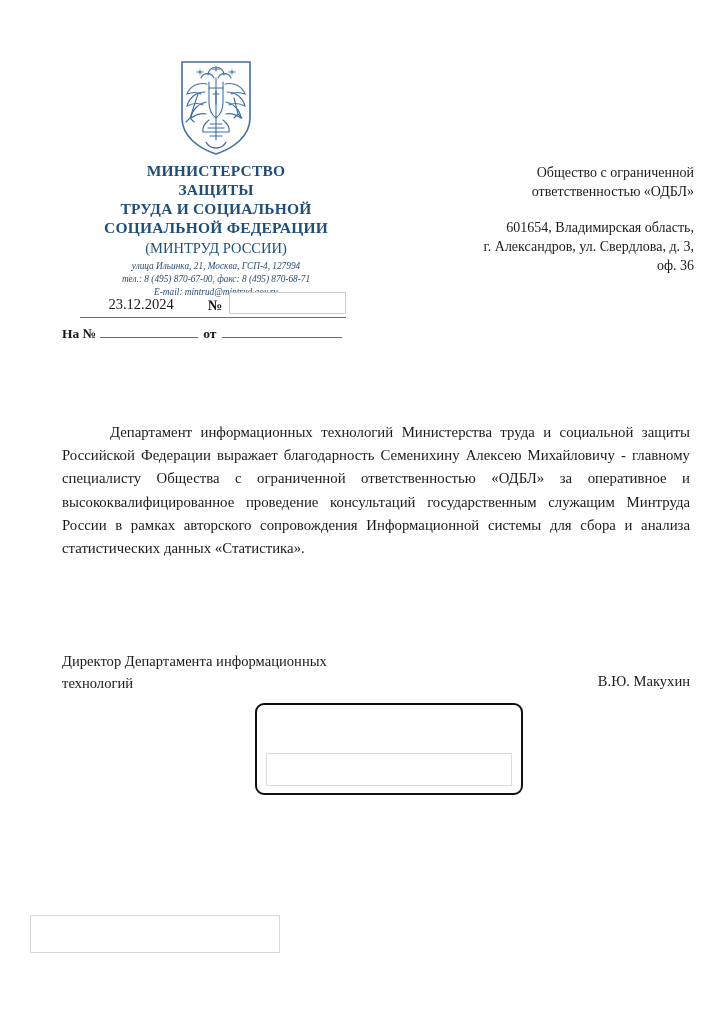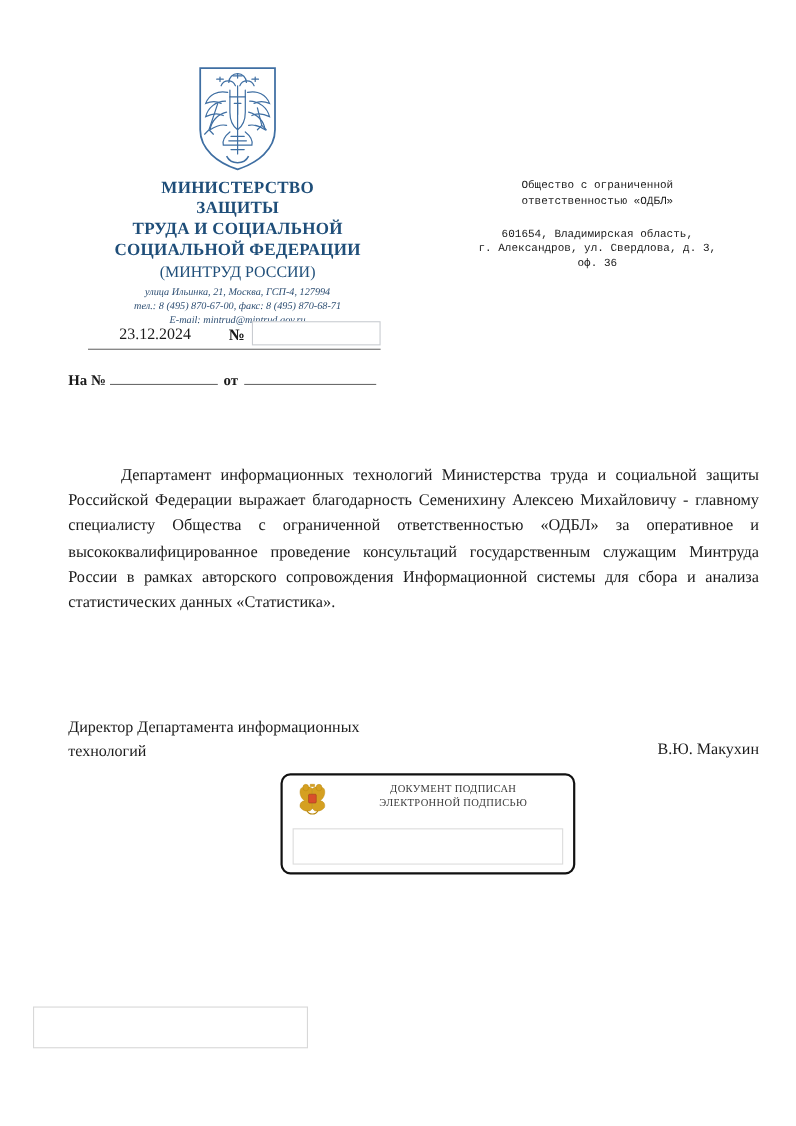--- a/index.html
+++ b/index.html
@@ -89,21 +89,21 @@
     width: 117px;
     height: 22px;
     border: 1px solid #c9ccd1;
     background: #ffffff;
     box-sizing: border-box;
   }
 
   .ref-row {
     position: absolute;
     left: 62px;
-    top: 336px;
+    top: 324px;
     width: 290px;
     font-size: 13.5px;
     font-weight: bold;
     white-space: nowrap;
   }
   .ref-line-a {
     display: inline-block;
     width: 98px;
     border-bottom: 1px solid #6b6b6b;
     margin: 0 5px 0 4px;
@@ -116,24 +116,23 @@
     margin-left: 6px;
     height: 13px;
   }
 
   
   .addressee {
     position: absolute;
     left: 392px;
     top: 163px;
     width: 302px;
-    text-align: center;
-    font-size: 10px;
+    text-align: right;
+    font-size: 14px;
     line-height: 1.38;
-    font-family: Liberation Mono, monospace;
   }
   .addressee-org { margin-bottom: 16px; }
 
   
   .body-text {
     position: absolute;
     left: 62px;
     top: 421px;
     width: 628px;
     font-size: 14.8px;
@@ -296,33 +295,16 @@
 
 <div class="sign-block">
   <div class="sign-title">
     <div>Директор Департамента информационных</div>
     <div>технологий</div>
   </div>
   <div class="sign-name">В.Ю. Макухин</div>
 </div>
 
 <div class="estamp">
-  <div class="estamp-head">
-    <svg class="estamp-emblem" viewBox="0 0 34 34">
-      <g fill="#d5a021" stroke="#b8860b" stroke-width="0.4">
-        <path d="M17 7 C15 5 12 5 11 7 C10 5 7 5 6 8 C5 12 7 16 10 18 C7 18 5 21 6 24 C8 27 12 28 15 27 L17 25 Z"></path>
-        <path d="M17 7 C19 5 22 5 23 7 C24 5 27 5 28 8 C29 12 27 16 24 18 C27 18 29 21 28 24 C26 27 22 28 19 27 L17 25 Z"></path>
-        <ellipse cx="11" cy="6" rx="2.6" ry="3"></ellipse>
-        <ellipse cx="23" cy="6" rx="2.6" ry="3"></ellipse>
-        <path d="M15 3 h4 v2 h-4 z"></path>
-      </g>
-      <rect x="13.5" y="12" width="7" height="8" rx="1" fill="#d94f2b" stroke="#9c3b1e" stroke-width="0.5"></rect>
-      <path d="M12 27 C14 31 20 31 22 27" fill="none" stroke="#b8860b" stroke-width="1"></path>
-    </svg>
-    <div class="estamp-caption">
-      <div>ДОКУМЕНТ ПОДПИСАН</div>
-      <div>ЭЛЕКТРОННОЙ ПОДПИСЬЮ</div>
-    </div>
-  </div>
   <div class="estamp-field"></div>
 </div>
 
 <div class="footer-box"></div>
 
 </body></html>

